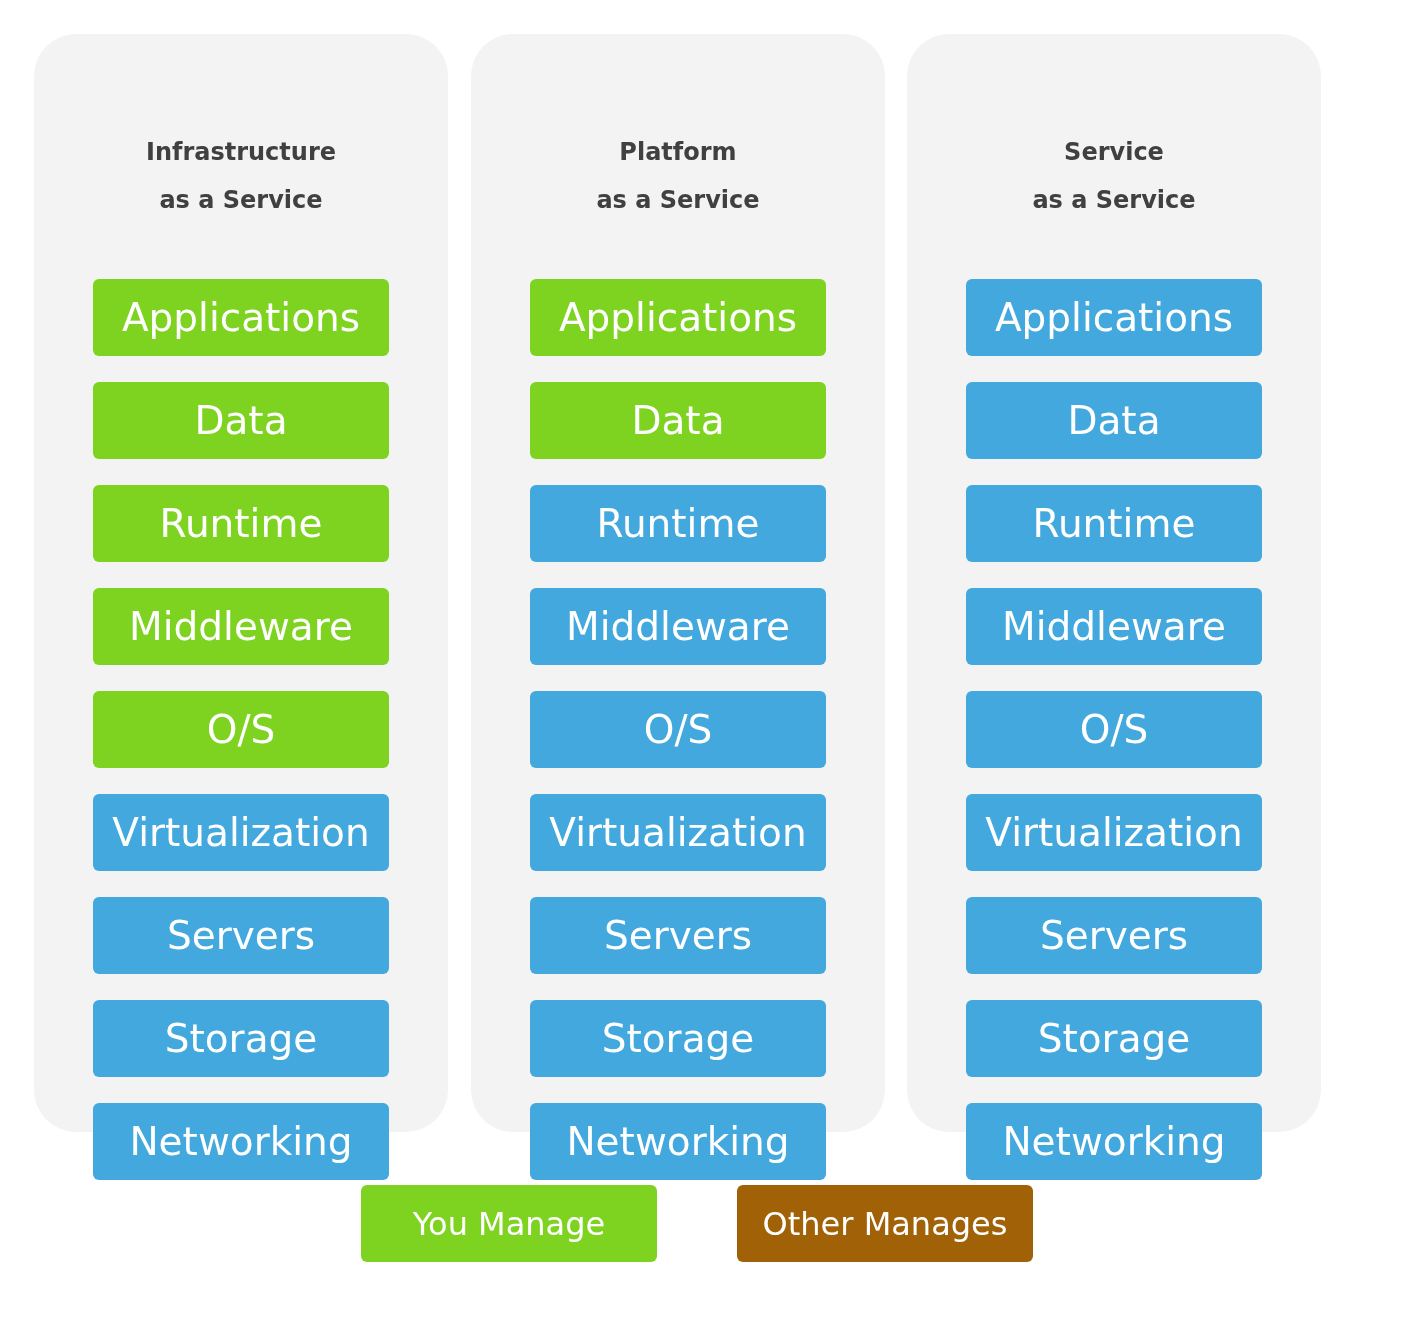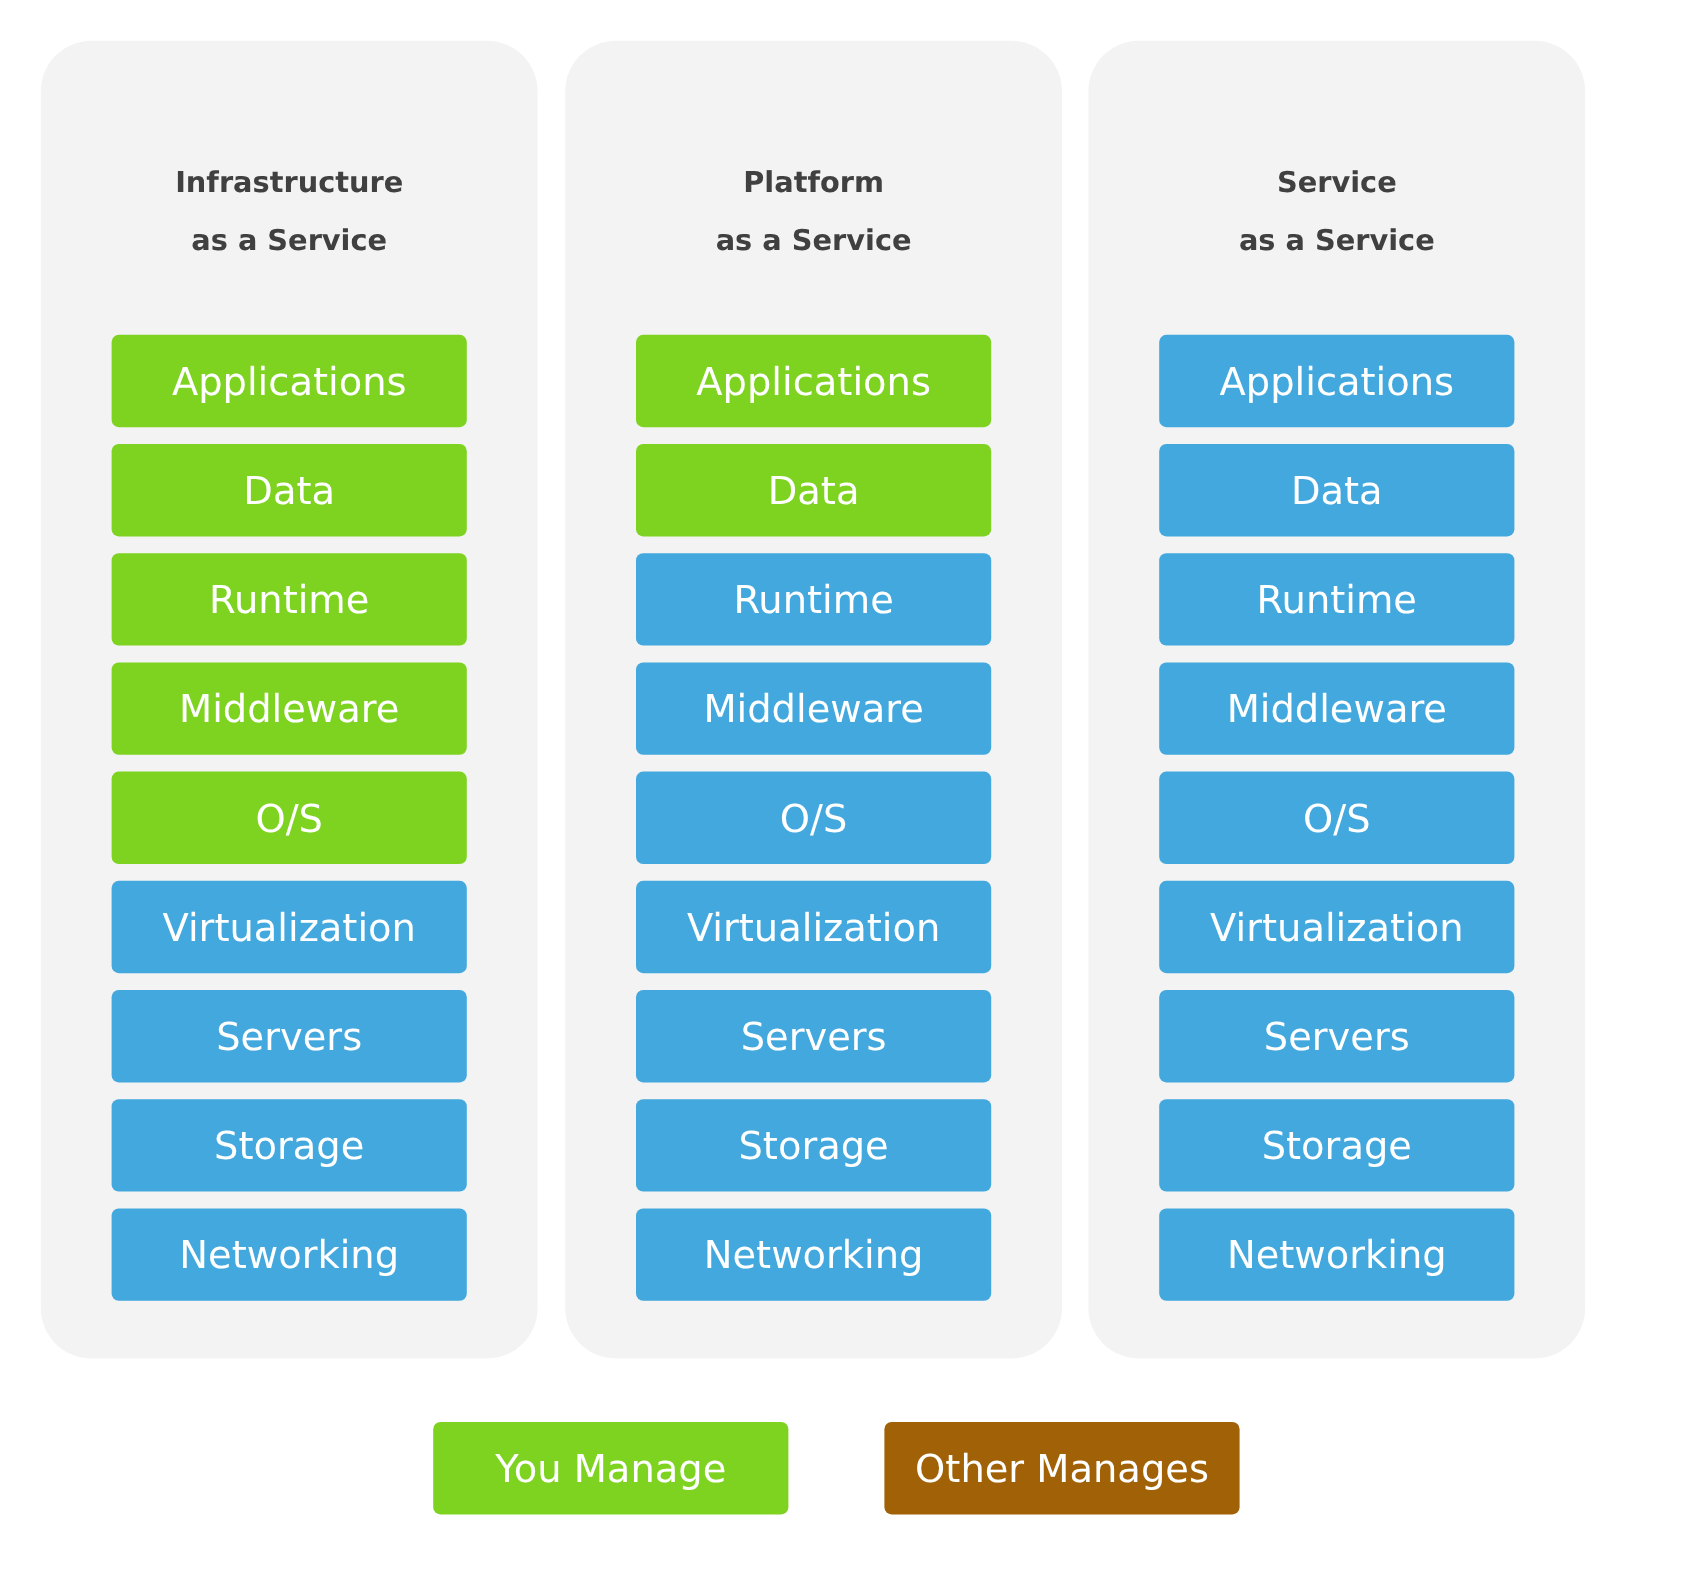--- a/index.html
+++ b/index.html
@@ -5,23 +5,23 @@
   html, body { margin:0; padding:0; background:#ffffff; }
   body { width:1404px; height:1322px; position:relative; overflow:hidden;
          font-family:"Liberation Sans", "DejaVu Sans", sans-serif; }
   .panel { position:absolute; top:34px; width:414px; height:1098px;
            background:#f3f3f3; border-radius:42px; }
   .panel-title { position:absolute; left:0; right:0; top:94px; text-align:center;
                  font-family:"DejaVu Sans", sans-serif; font-weight:bold;
                  font-size:24px; line-height:48px; color:#404040; }
   .panel-title span { display:block; }
   .stack { position:absolute; top:245px; left:59px; width:296px; }
-  .layer { height:77px; margin-bottom:14px; border-radius:6px;
+  .layer { height:77px; margin-bottom:26px; border-radius:6px;
            display:flex; align-items:center; justify-content:center;
-           color:#ffffff; font-family:"DejaVu Sans", sans-serif; font-size:32px; }
+           color:#ffffff; font-family:"DejaVu Sans", sans-serif; font-size:39px; }
   .legend-item { position:absolute; top:1185px; width:296px; height:77px;
                  border-radius:6px; display:flex; align-items:center;
                  justify-content:center; color:#fff;
                  font-family:"DejaVu Sans", sans-serif; font-size:32px; }
 </style>
 </head>
 <body>
 
 <div class="panel" style="left:34px;">
   <div class="panel-title">

